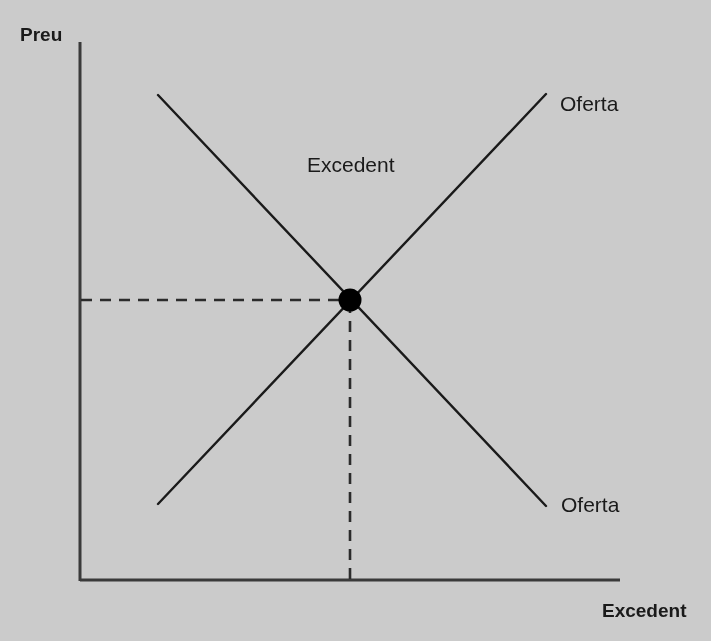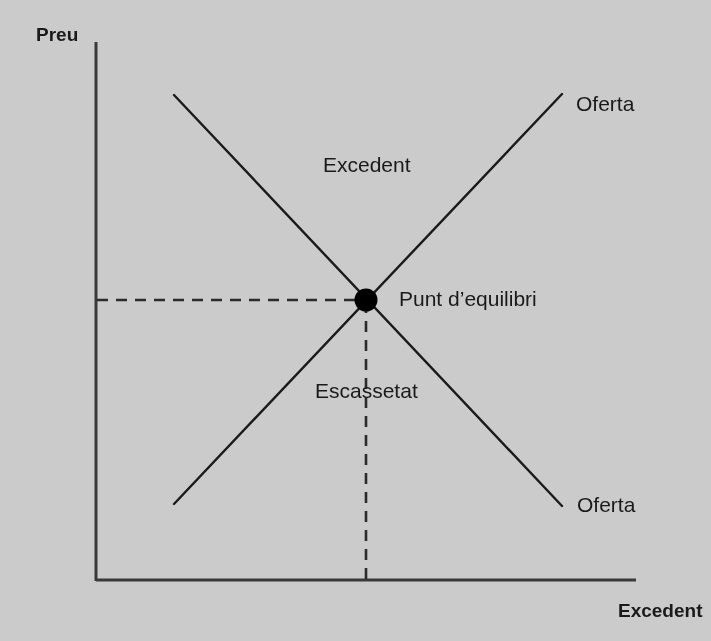--- a/index.html
+++ b/index.html
@@ -12,21 +12,20 @@
     height: 641px;
     background: #cbcbcb;
     font-family: "Liberation Sans", sans-serif;
     overflow: hidden;
   }
   #chart-root {
     position: relative;
     width: 631px;
     height: 641px;
     background: #cbcbcb;
-    margin-left: 16px;
   }
   #chart-svg {
     position: absolute;
     left: 0;
     top: 0;
     width: 711px;
     height: 641px;
     display: block;
   }
   .lbl {
@@ -81,17 +80,15 @@
   <div class="lbl axis-title" id="label-preu">Preu</div>
 
   <div class="lbl axis-title" id="label-quantitat">Excedent</div>
 
   <div class="lbl curve-label" id="label-oferta">Oferta</div>
 
   <div class="lbl curve-label" id="label-demanda">Oferta</div>
 
   <div class="lbl region-label" id="label-excedent">Excedent</div>
 
-  <div class="lbl region-label" id="label-escassetat">Escassetat</div>
 
-  <div class="lbl point-label" id="label-equilibri">Punt d’equilibri</div>
 
 </div>
 
 </body></html>

